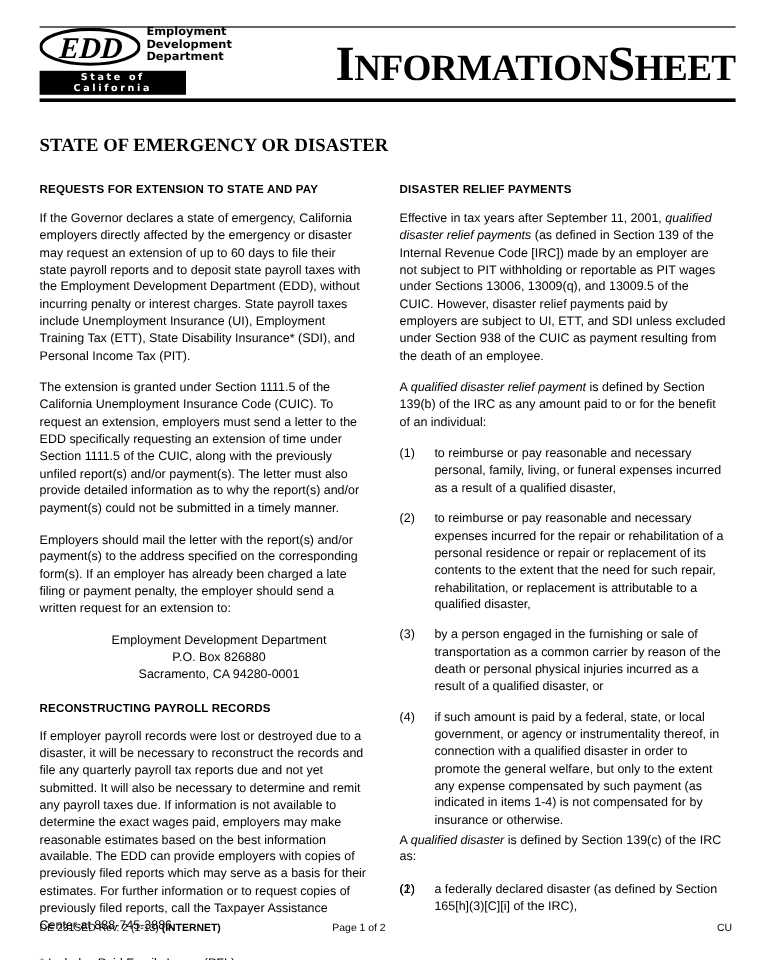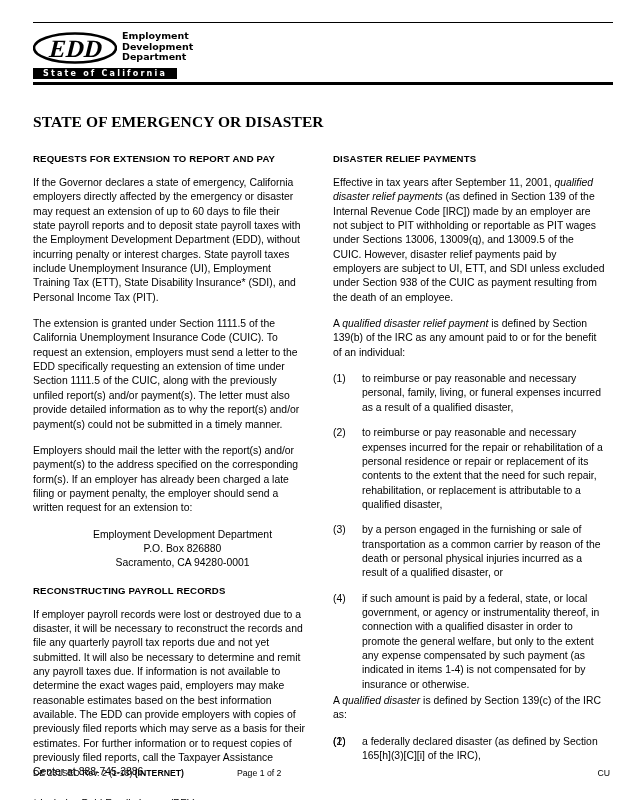--- a/index.html
+++ b/index.html
@@ -66,21 +66,21 @@
   .logo-bar {
     background: #000;
     color: #fff;
     font-family: "DejaVu Sans", sans-serif;
     font-weight: bold;
     font-size: 8px;
     letter-spacing: 2.2px;
     text-align: center;
     padding: 1px 0 1.5px 0;
     margin-top: 1px;
-    width: 144px;
+    width: 122px;
     box-sizing: border-box;
   }
   
   .wordmark {
     flex: 1 1 auto;
     text-align: right;
     font-family: "Liberation Serif", serif;
     font-weight: bold;
     font-size: 41px;
     line-height: 43px;
@@ -180,21 +180,21 @@
     display: flex;
     align-items: baseline;
     font-family: "Liberation Sans", sans-serif;
     font-size: 8.7px;
   }
   .footer .f-left { flex: 0 0 auto; }
   .footer .f-left b { font-weight: bold; }
   .footer .f-center {
     flex: 1 1 auto;
     text-align: left;
-    padding-left: 53px;
+    padding-left: 93px;
   }
   .footer .f-right { flex: 0 0 auto; }
 </style>
 </head>
 <body>
 
 <div class="page">
 
   <div class="masthead">
     <div class="masthead-inner">
@@ -209,31 +209,34 @@
           </div>
           <div class="logo-words">
             <div>Employment</div>
             <div>Development</div>
             <div>Department</div>
           </div>
         </div>
         <div class="logo-bar">State of California</div>
       </div>
 
+      <div class="wordmark">
+        <span class="cap">I</span><span class="sc">NFORMATION</span><span class="cap">S</span><span class="sc">HEET</span>
+      </div>
 
     </div>
     <div class="masthead-rule"></div>
   </div>
 
   <h1 class="doc-title">STATE OF EMERGENCY OR DISASTER</h1>
 
   <div class="columns">
 
     <div class="col">
-      <h2 class="section-head">REQUESTS FOR EXTENSION TO REPORT AND PAY</h2>
+      <h2 class="section-head">REQUESTS FOR EXTENSION TO STATE AND PAY</h2>
       <p class="body">If the Governor declares a state of emergency, California employers directly affected by the emergency or disaster may request an extension of up to 60 days to file their state payroll reports and to deposit state payroll taxes with the Employment Development Department (EDD), without incurring penalty or interest charges. State payroll taxes include Unemployment Insurance (UI), Employment Training Tax (ETT), State Disability Insurance* (SDI), and Personal Income Tax (PIT).</p>
       <p class="body">The extension is granted under Section 1111.5 of the California Unemployment Insurance Code (CUIC). To request an extension, employers must send a letter to the EDD specifically requesting an extension of time under Section 1111.5 of the CUIC, along with the previously unfiled report(s) and/or payment(s). The letter must also provide detailed information as to why the report(s) and/or payment(s) could not be submitted in a timely manner.</p>
       <p class="body tight">Employers should mail the letter with the report(s) and/or payment(s) to the address specified on the corresponding form(s). If an employer has already been charged a late filing or payment penalty, the employer should send a written request for an extension to:</p>
       <div class="addr">
         <div>Employment Development Department</div>
         <div>P.O. Box 826880</div>
         <div>Sacramento, CA  94280-0001</div>
       </div>
       <h2 class="section-head">RECONSTRUCTING PAYROLL RECORDS</h2>
       <p class="body">If employer payroll records were lost or destroyed due to a disaster, it will be necessary to reconstruct the records and file any quarterly payroll tax reports due and not yet submitted. It will also be necessary to determine and remit any payroll taxes due. If information is not available to determine the exact wages paid, employers may make reasonable estimates based on the best information available. The EDD can provide employers with copies of previously filed reports which may serve as a basis for their estimates. For further information or to request copies of previously filed reports, call the Taxpayer Assistance Center at 888-745-3886.</p>

